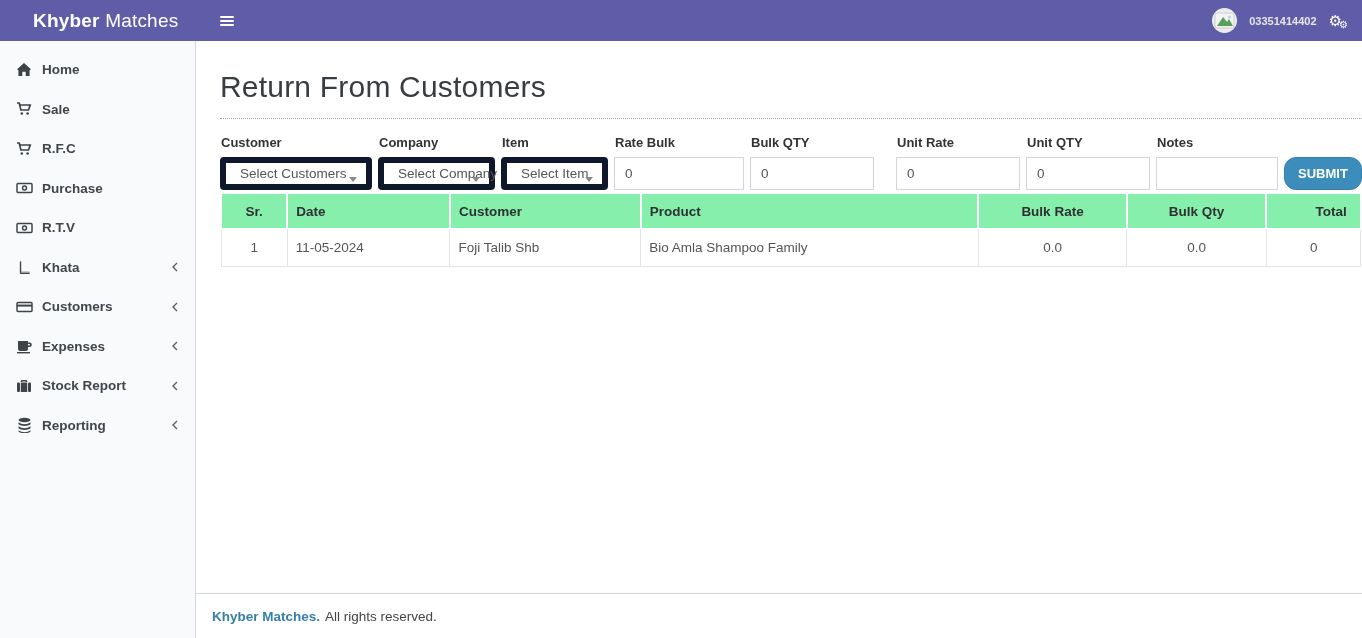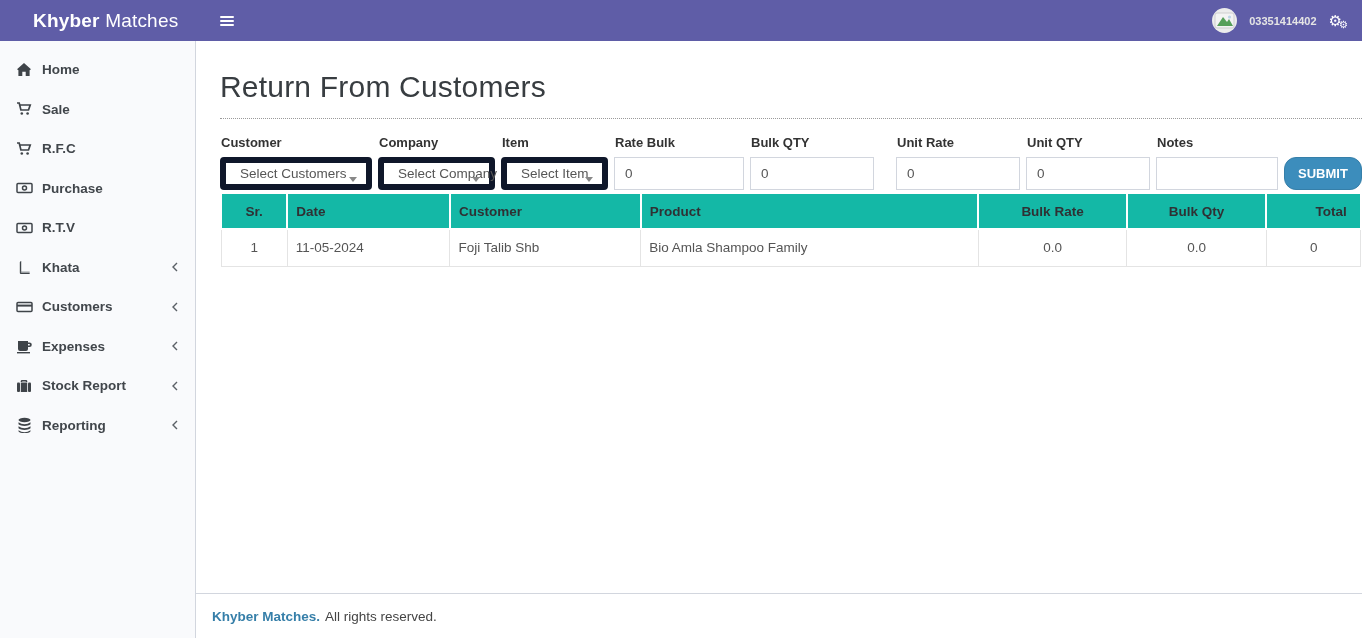--- a/index.html
+++ b/index.html
@@ -37,21 +37,21 @@
   .filter-form { display:flex; align-items:flex-end; margin-top:16px; gap:6px; }
   .f-col { display:flex; flex-direction:column; }
   .f-label { font-size:13px; font-weight:700; color:#333; margin:0 0 7px 1px; white-space:nowrap; }
   .select-box { height:33px; border:6px solid #0f172a; border-radius:4px; background:#fff; display:flex; align-items:center; padding:0 22px 0 14px; position:relative; cursor:pointer; color:#555; font-size:13.5px; white-space:nowrap; }
   .select-box .arrow { position:absolute; right:9px; top:14px; width:0; height:0; border-left:4px solid transparent; border-right:4px solid transparent; border-top:5px solid #888; }
   .text-input { height:33px; border:1px solid #d2d6de; border-radius:0; padding:0 10px; font-size:13.5px; color:#555; font-family:"Liberation Sans",sans-serif; width:100%; background:#fff; }
   .submit-btn { height:33px; background:#3c8dbc; border:1px solid #367fa9; color:#fff; font-weight:700; font-size:13px; padding:0 13px; border-radius:12px; cursor:pointer; font-family:"Liberation Sans",sans-serif; }
 
   
   .data-table { width:100%; border-collapse:collapse; margin-top:2px; }
-  .data-table th { background:#14b8a6; color:#2f3134; font-size:13.5px; font-weight:700; height:36px; border:2px solid #fff; padding:0 8px; }
+  .data-table th { background:#86efac; color:#2f3134; font-size:13.5px; font-weight:700; height:36px; border:2px solid #fff; padding:0 8px; }
   .data-table td { background:#fff; color:#555; font-size:13.5px; height:37px; border:1px solid #e4e4e4; padding:0 8px; }
   .al { text-align:left; } .ac { text-align:center; }
 
   
   .footer { height:45px; border-top:1px solid #d2d6de; display:flex; align-items:center; padding-left:16px; font-size:13.5px; color:#444; background:#fff; }
   .footer a { color:#367fa9; font-weight:700; text-decoration:none; margin-right:5px; }
 </style>
 </head>
 <body>
 

